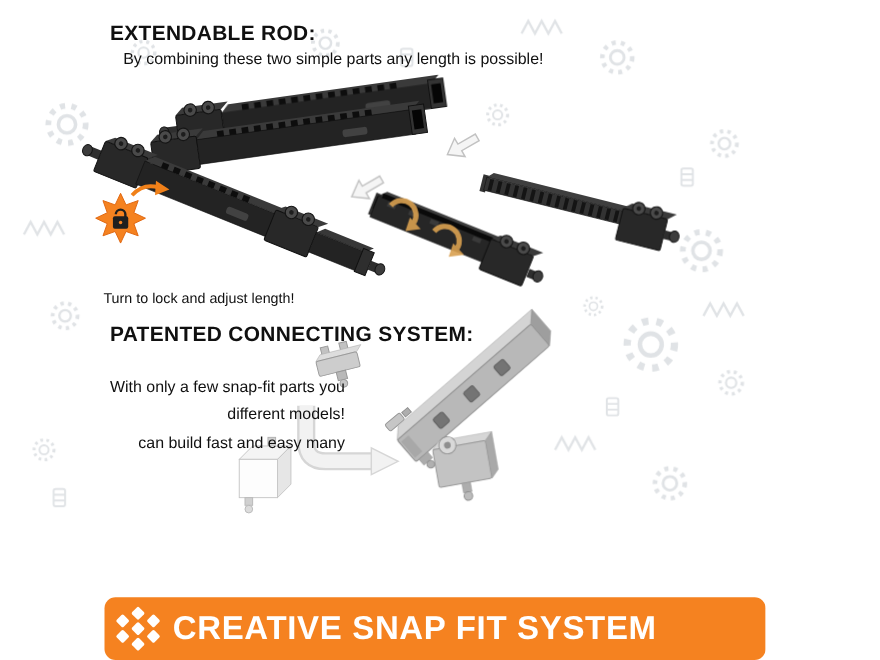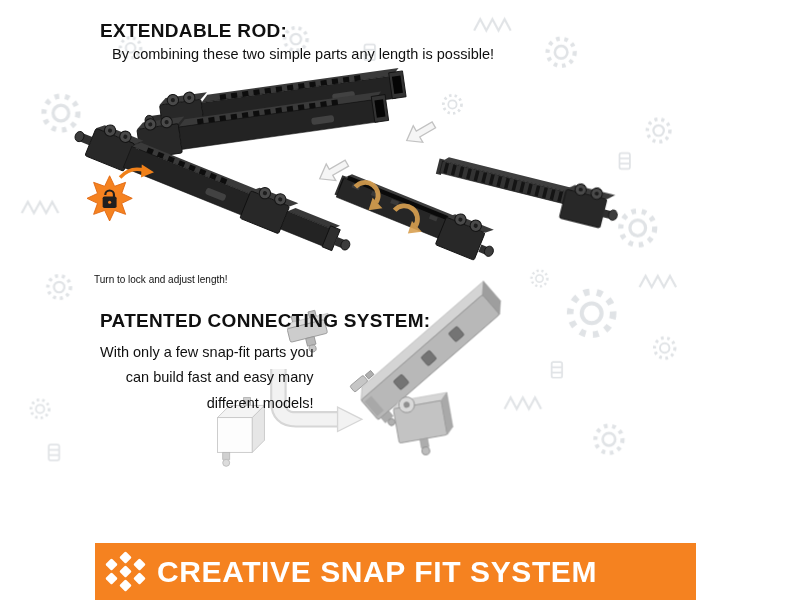--- a/index.html
+++ b/index.html
@@ -1,28 +1,28 @@
 <!DOCTYPE html>
 <html style="--accent-orange: #F58220; --rotation-arrow-tan: #D9A050; --part-dark: #262626; --part-gray: #C3C3C3; --background: #FFFFFF;"><head>
 <meta charset="utf-8">
 <style>
   html,body{margin:0;padding:0;background:#fff;}
   .canvas{position:relative;width:696px;height:600px;background:#ffffff;overflow:hidden;
           font-family:"Liberation Sans",sans-serif;color:#101010;}
   svg.art{position:absolute;inset:0;pointer-events:none;}
   .h-title{position:absolute;font-weight:800;font-size:19px;letter-spacing:.3px;white-space:nowrap;}
   #title-extendable{left:100px;top:20px;}
-  #title-connecting{left:100px;top:310px;}
+  #title-connecting{left:100px;top:294px;}
   .sub{position:absolute;left:112px;top:46px;font-size:14.5px;white-space:nowrap;}
-  .caption{position:absolute;left:94px;top:274px;font-size:10px;white-space:nowrap;}
+  .caption{position:absolute;left:94px;top:263px;font-size:13px;white-space:nowrap;}
   .para{position:absolute;left:100px;top:340px;font-size:14.5px;line-height:1.75;}
   .para span{display:block;text-align:right;}
   .banner{position:absolute;left:95px;right:0;top:543px;bottom:0;
           background:var(--accent-orange,#F58220);display:flex;align-items:center;
-          padding-left:12px;gap:13px;}
+          padding-left:12px;gap:13px;border-radius:10px;}
   .dots{display:flex;gap:5px;align-items:center;}
   .dots .col{display:flex;flex-direction:column;gap:5px;}
   .dot{width:9px;height:9px;background:#fff;transform:rotate(45deg);border-radius:1.5px;}
   .banner-text{color:#fff;font-weight:800;font-size:30px;letter-spacing:.6px;white-space:nowrap;}
 </style>
 </head>
 <body>
 
 <div class="canvas">
 
@@ -251,22 +251,22 @@
     </g>
   </svg>
 
   <div class="h-title" id="title-extendable">EXTENDABLE ROD:</div>
   <div class="sub">By combining these two simple parts any length is possible!</div>
   <div class="caption">Turn to lock and adjust length!</div>
 
   <div class="h-title" id="title-connecting">PATENTED CONNECTING SYSTEM:</div>
   <div class="para">
     <span>With only a few snap-fit parts you</span>
+    <span>different models!</span>
     <span>can build fast and easy many</span>
-    <span>different models!</span>
   </div>
 
   <div class="banner">
     <div class="dots">
       <div class="col">
         <div class="dot"></div>
         <div class="dot"></div>
       </div>
       <div class="col">
         <div class="dot"></div>

